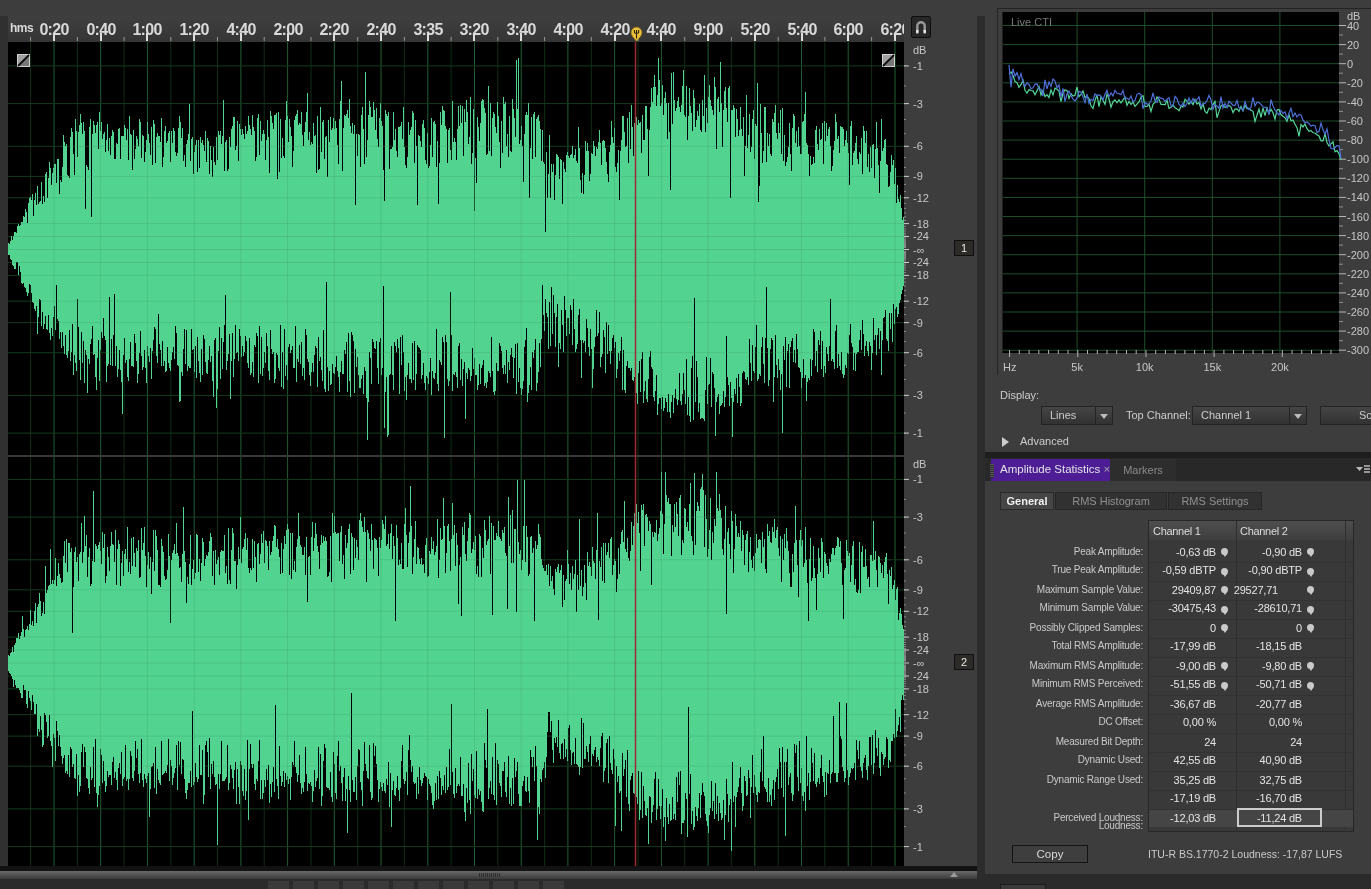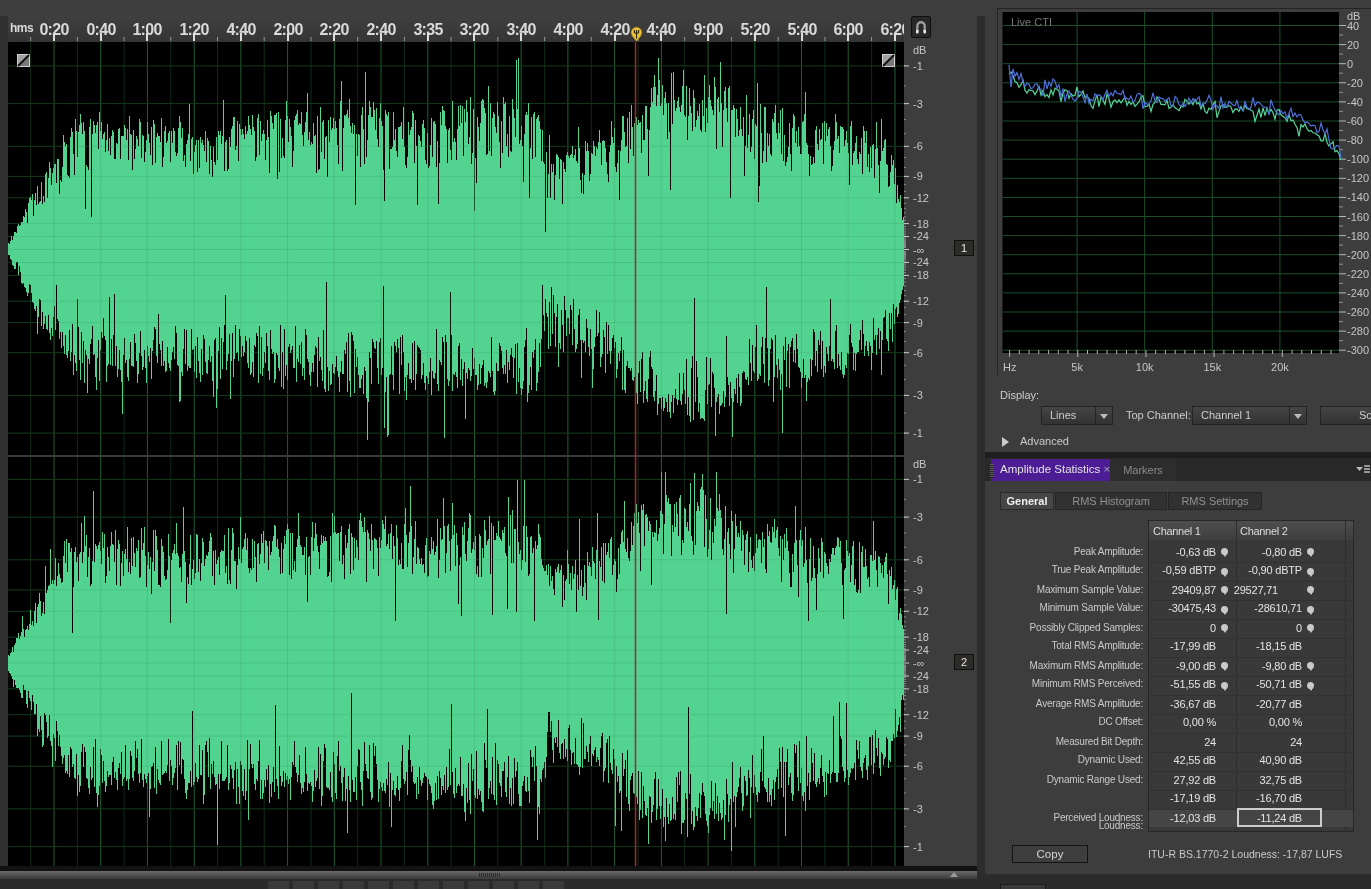--- a/index.html
+++ b/index.html
@@ -649,21 +649,21 @@
 <div class="abs" style="left:1168px;top:492px;width:94px;height:18px;background:#313131;border:1px solid #262626;color:#909090;font-size:11px;text-align:center;line-height:17px">RMS Settings</div>
 
 <div class="abs" style="left:1148px;top:520px;width:206px;height:312px;border:1px solid #272727;background:#393939"></div>
 <div class="abs" style="left:1149px;top:521px;width:204px;height:19px;background:linear-gradient(#4e4e4e,#3e3e3e)"></div>
 <div class="abs" style="left:1236px;top:521px;width:1px;height:311px;background:#2e2e2e"></div>
 <div class="abs" style="left:1345px;top:521px;width:1px;height:311px;background:#2e2e2e"></div>
 <div class="abs" style="left:1153px;top:525px;font-size:11px;color:#dcdcdc;letter-spacing:-0.3px">Channel 1</div>
 <div class="abs" style="left:1240px;top:525px;font-size:11px;color:#dcdcdc;letter-spacing:-0.3px">Channel 2</div>
 <div class="abs slab" style="top:546px">Peak Amplitude:</div>
 <div class="abs sval" style="left:1150px;top:546px">-0,63 dB</div>
-<div class="abs sval" style="left:1236px;top:546px">-0,80 dB</div>
+<div class="abs sval" style="left:1236px;top:546px">-0,90 dB</div>
 <div class="pin" style="left:1221px;top:548px"></div>
 <div class="pin" style="left:1307px;top:548px"></div>
 <div class="abs slab" style="top:564px">True Peak Amplitude:</div>
 <div class="abs sval" style="left:1150px;top:564px">-0,59 dBTP</div>
 <div class="abs sval" style="left:1236px;top:564px">-0,90 dBTP</div>
 <div class="pin" style="left:1221px;top:568px"></div>
 <div class="pin" style="left:1307px;top:568px"></div>
 <div class="abs" style="left:1149px;top:562px;width:204px;height:1px;background:#323232"></div>
 <div class="abs slab" style="top:584px">Maximum Sample Value:</div>
 <div class="abs sval" style="left:1150px;top:584px">29409,87</div>
@@ -709,21 +709,21 @@
 <div class="abs" style="left:1149px;top:714px;width:204px;height:1px;background:#323232"></div>
 <div class="abs slab" style="top:736px">Measured Bit Depth:</div>
 <div class="abs sval" style="left:1150px;top:736px">24</div>
 <div class="abs sval" style="left:1236px;top:736px">24</div>
 <div class="abs" style="left:1149px;top:733px;width:204px;height:1px;background:#323232"></div>
 <div class="abs slab" style="top:754px">Dynamic Used:</div>
 <div class="abs sval" style="left:1150px;top:754px">42,55 dB</div>
 <div class="abs sval" style="left:1236px;top:754px">40,90 dB</div>
 <div class="abs" style="left:1149px;top:752px;width:204px;height:1px;background:#323232"></div>
 <div class="abs slab" style="top:774px">Dynamic Range Used:</div>
-<div class="abs sval" style="left:1150px;top:774px">27,92 dB</div>
+<div class="abs sval" style="left:1150px;top:774px">35,25 dB</div>
 <div class="abs sval" style="left:1236px;top:774px">32,75 dB</div>
 <div class="abs" style="left:1149px;top:771px;width:204px;height:1px;background:#323232"></div>
 <div class="abs slab" style="top:820px">Loudness:</div>
 <div class="abs sval" style="left:1150px;top:792px">-17,19 dB</div>
 <div class="abs sval" style="left:1236px;top:792px">-16,70 dB</div>
 <div class="abs" style="left:1149px;top:790px;width:204px;height:1px;background:#323232"></div>
 <div class="abs" style="left:1149px;top:809px;width:204px;height:18px;background:#454545"></div>
 <div class="abs slab" style="top:812px">Perceived Loudness:</div>
 <div class="abs sval" style="left:1150px;top:812px">-12,03 dB</div>
 <div class="abs sval" style="left:1236px;top:812px">-11,24 dB</div>

